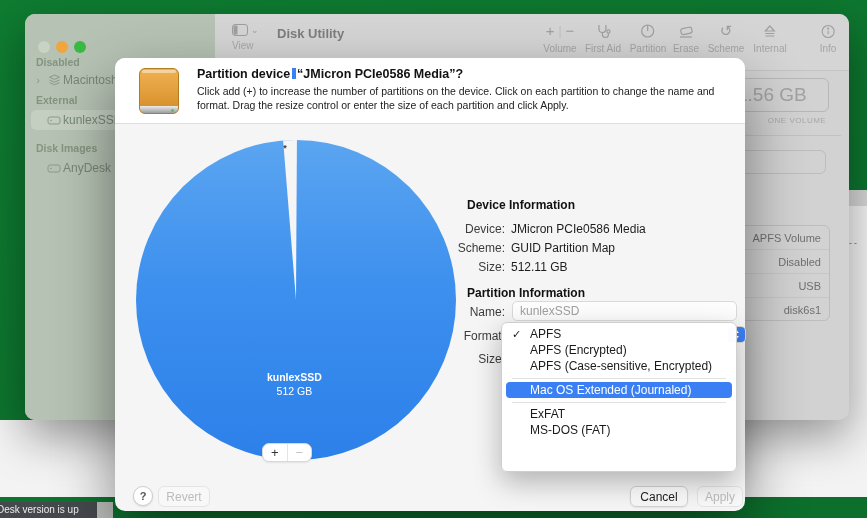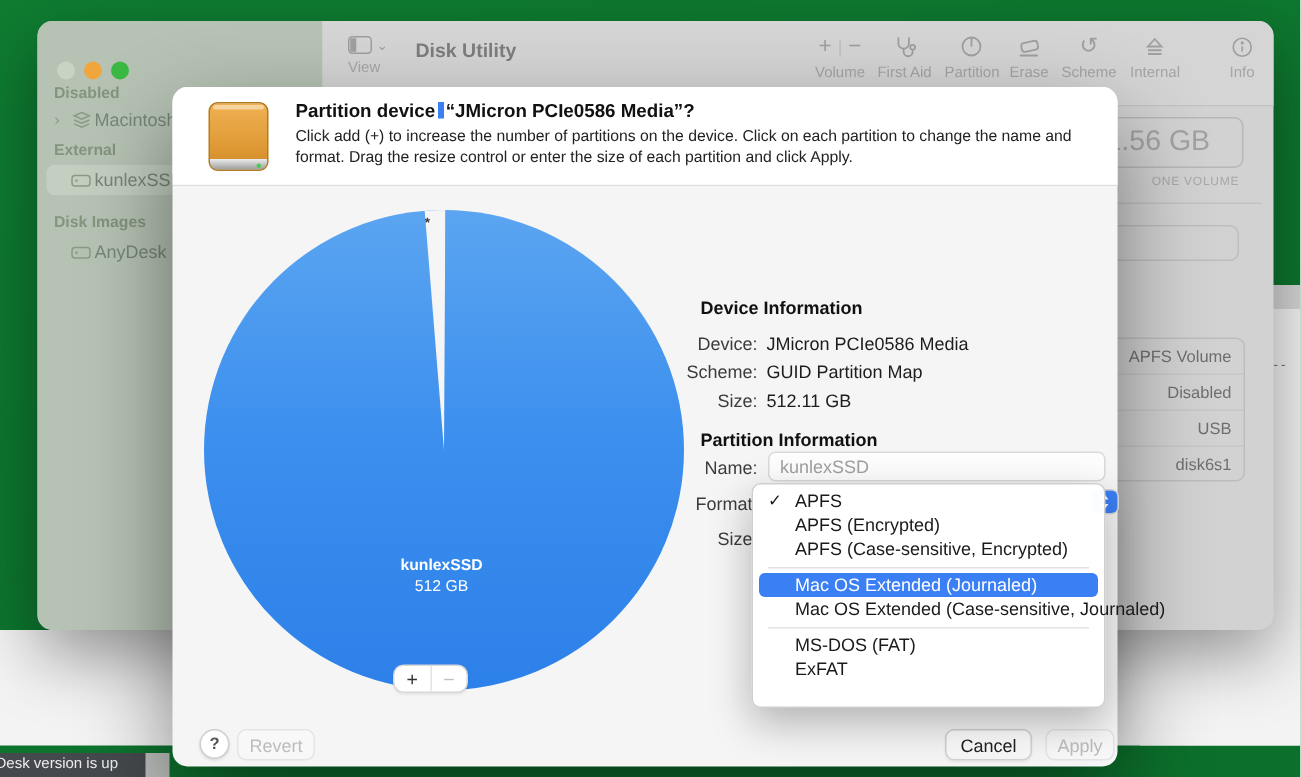--- a/index.html
+++ b/index.html
@@ -325,24 +325,23 @@
 
     <div class="menu">
       <div class="mi">
         <span class="chk">✓</span>
         <span>APFS</span>
       </div>
       <div class="mi"><span>APFS (Encrypted)</span></div>
       <div class="mi"><span>APFS (Case-sensitive, Encrypted)</span></div>
       <div class="msep"></div>
       <div class="mi hl"><span>Mac OS Extended (Journaled)</span></div>
-      <div class="mi"><span>Mac OS Extended (Case-sensitive, Journaled)</span></div>
       <div class="msep"></div>
+      <div class="mi"><span>ExFAT</span></div>
       <div class="mi"><span>MS-DOS (FAT)</span></div>
-      <div class="mi"><span>ExFAT</span></div>
     </div>
 
     <div class="help-btn">?</div>
     <div class="btn btn-revert disabled">Revert</div>
     <div class="btn btn-cancel">Cancel</div>
     <div class="btn btn-apply disabled">Apply</div>
   </div>
 
 </div>
 

